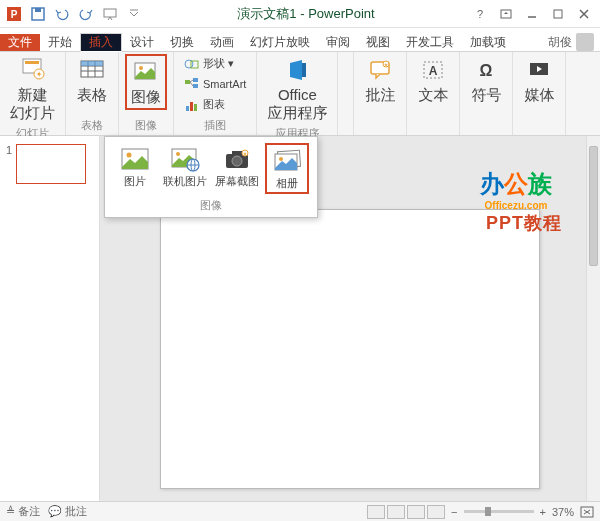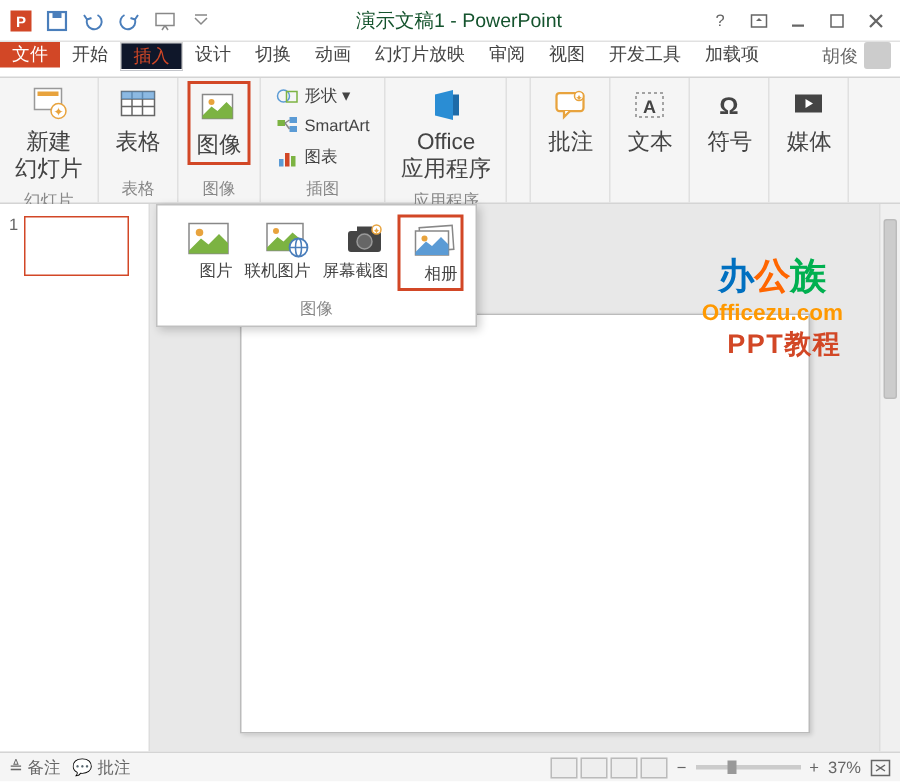--- a/index.html
+++ b/index.html
@@ -7,21 +7,21 @@
 
 
 .titlebar { height: 28px; background: #fff; border-bottom: 1px solid #e1e1e1; display: flex; align-items: center; padding: 0 4px; }
 .titlebar .left { display: flex; align-items: center; gap: 4px; }
 .titlebar .qat-btn { width: 20px; height: 20px; display: flex; align-items: center; justify-content: center; cursor: pointer; }
 .titlebar .center { flex: 1; text-align: center; color: #14532d; font-size: 13px; }
 .titlebar .right { display: flex; align-items: center; gap: 2px; }
 .win-btn { width: 24px; height: 20px; display: flex; align-items: center; justify-content: center; cursor: pointer; color: #666; font-size: 11px; }
 
 
-.tabs { height: 24px; background: #fff; display: flex; align-items: flex-start; border-bottom: 1px solid #d4d4d4; padding-left: 0; }
+.tabs { height: 24px; background: #fff; display: flex; align-items: flex-end; border-bottom: 1px solid #d4d4d4; padding-left: 0; }
 .tab { padding: 0 8px; display: flex; align-items: center; font-size: 12px; cursor: pointer; color: #444; }
 .tab.file { background: #d24726; color: #fff; }
 .tab.active { background: #0f172a; border-top: 1px solid #d4d4d4; border-left: 1px solid #d4d4d4; border-right: 1px solid #d4d4d4; border-bottom: 1px solid #fff; margin-bottom: -1px; color: #d24726; }
 .tabs .user { margin-left: auto; margin-right: 6px; display: flex; align-items: center; gap: 4px; color: #666; }
 .avatar { width: 18px; height: 18px; background: #ccc; border-radius: 2px; }
 
 
 .ribbon { height: 84px; background: #f5f5f5; border-bottom: 1px solid #d4d4d4; display: flex; }
 .group { border-right: 1px solid #e0e0e0; display: flex; flex-direction: column; align-items: center; padding: 2px 6px 0; }
 .group-content { flex: 1; display: flex; align-items: flex-start; gap: 2px; }
@@ -29,42 +29,42 @@
 .big-btn { display: flex; flex-direction: column; align-items: center; justify-content: flex-start; padding: 2px 4px; cursor: pointer; min-width: 40px; gap: 2px; }
 .big-btn .ico { width: 28px; height: 28px; display: flex; align-items: center; justify-content: center; }
 .big-btn .lbl { font-size: 15px; text-align: center; line-height: 1.2; }
 .big-btn.highlight { border: 2px solid #d24726; }
 .small-btn { display: flex; align-items: center; gap: 3px; padding: 2px 4px; cursor: pointer; font-size: 11px; }
 .small-stack { display: flex; flex-direction: column; gap: 2px; }
 
 
 .dropdown { position: absolute; top: 136px; left: 104px; background: #fff; border: 1px solid #c0c0c0; box-shadow: 2px 2px 6px rgba(0,0,0,0.2); padding: 6px 8px 2px; z-index: 10; }
 .dropdown-items { display: flex; gap: 4px; }
-.dd-btn { display: flex; flex-direction: column; align-items: flex-end; cursor: pointer; padding: 2px; min-width: 44px; }
+.dd-btn { display: flex; flex-direction: column; align-items: center; cursor: pointer; padding: 2px; min-width: 44px; }
 .dd-btn .ico { width: 32px; height: 28px; display: flex; align-items: center; justify-content: center; }
 .dd-btn .lbl { font-size: 11px; margin-top: 2px; line-height: 1.2; text-align: center; }
 .dd-btn.highlight { border: 2px solid #d24726; }
 .dropdown-label { text-align: center; font-size: 11px; color: #888; padding: 4px 0 2px; }
 
 
 .workspace { position: absolute; top: 136px; left: 0; right: 0; bottom: 20px; display: flex; background: #fff; }
 .thumbs { width: 100px; border-right: 1px solid #ddd; padding: 8px 6px; background: #fff; }
 .thumb-item { display: flex; gap: 4px; align-items: flex-start; }
 .thumb-num { font-size: 11px; color: #666; }
 .thumb { width: 70px; height: 40px; border: 1px solid #d24726; background: #fff; }
 .canvas-area { flex: 1; background: #e8e8e8; position: relative; display: flex; align-items: center; justify-content: center; }
 .canvas { width: 380px; height: 280px; background: #fff; border: 1px solid #bbb; box-shadow: 1px 1px 3px rgba(0,0,0,0.15); margin-top: 60px; }
 .scrollbar-v { position: absolute; right: 0; top: 0; bottom: 0; width: 14px; background: #f0f0f0; border-left: 1px solid #ddd; }
 .scrollbar-v .sthumb { position: absolute; top: 10px; left: 2px; right: 2px; height: 120px; background: #ccc; border: 1px solid #bbb; border-radius: 2px; }
 
 
 .watermark { position: absolute; top: 168px; right: 38px; text-align: center; z-index: 5; }
 .wm1 { font-size: 24px; font-weight: bold; }
 .wm1 .c1 { color: #0070c0; } .wm1 .c2 { color: #ff6600; } .wm1 .c3 { color: #00b050; }
-.wm2 { font-size: 15px; color: #ff9900; font-weight: bold; }
+.wm2 { font-size: 10px; color: #ff9900; font-weight: bold; }
 .wm3 { font-size: 18px; color: #d24726; font-weight: bold; letter-spacing: 1px; margin-left: 16px; }
 
 
 .statusbar { position: absolute; bottom: 0; left: 0; right: 0; height: 20px; background: #f5f5f5; border-top: 1px solid #d4d4d4; display: flex; align-items: center; padding: 0 6px; font-size: 11px; color: #666; gap: 8px; }
 .statusbar .sright { margin-left: auto; display: flex; align-items: center; gap: 6px; }
 .view-btns { display: flex; gap: 2px; }
 .vbtn { width: 18px; height: 14px; border: 1px solid #bbb; background: #eee; cursor: pointer; }
 .zoom-slider { width: 70px; height: 3px; background: #ccc; position: relative; }
 .zoom-slider .zthumb { position: absolute; left: 30%; top: -3px; width: 6px; height: 9px; background: #999; }
 

